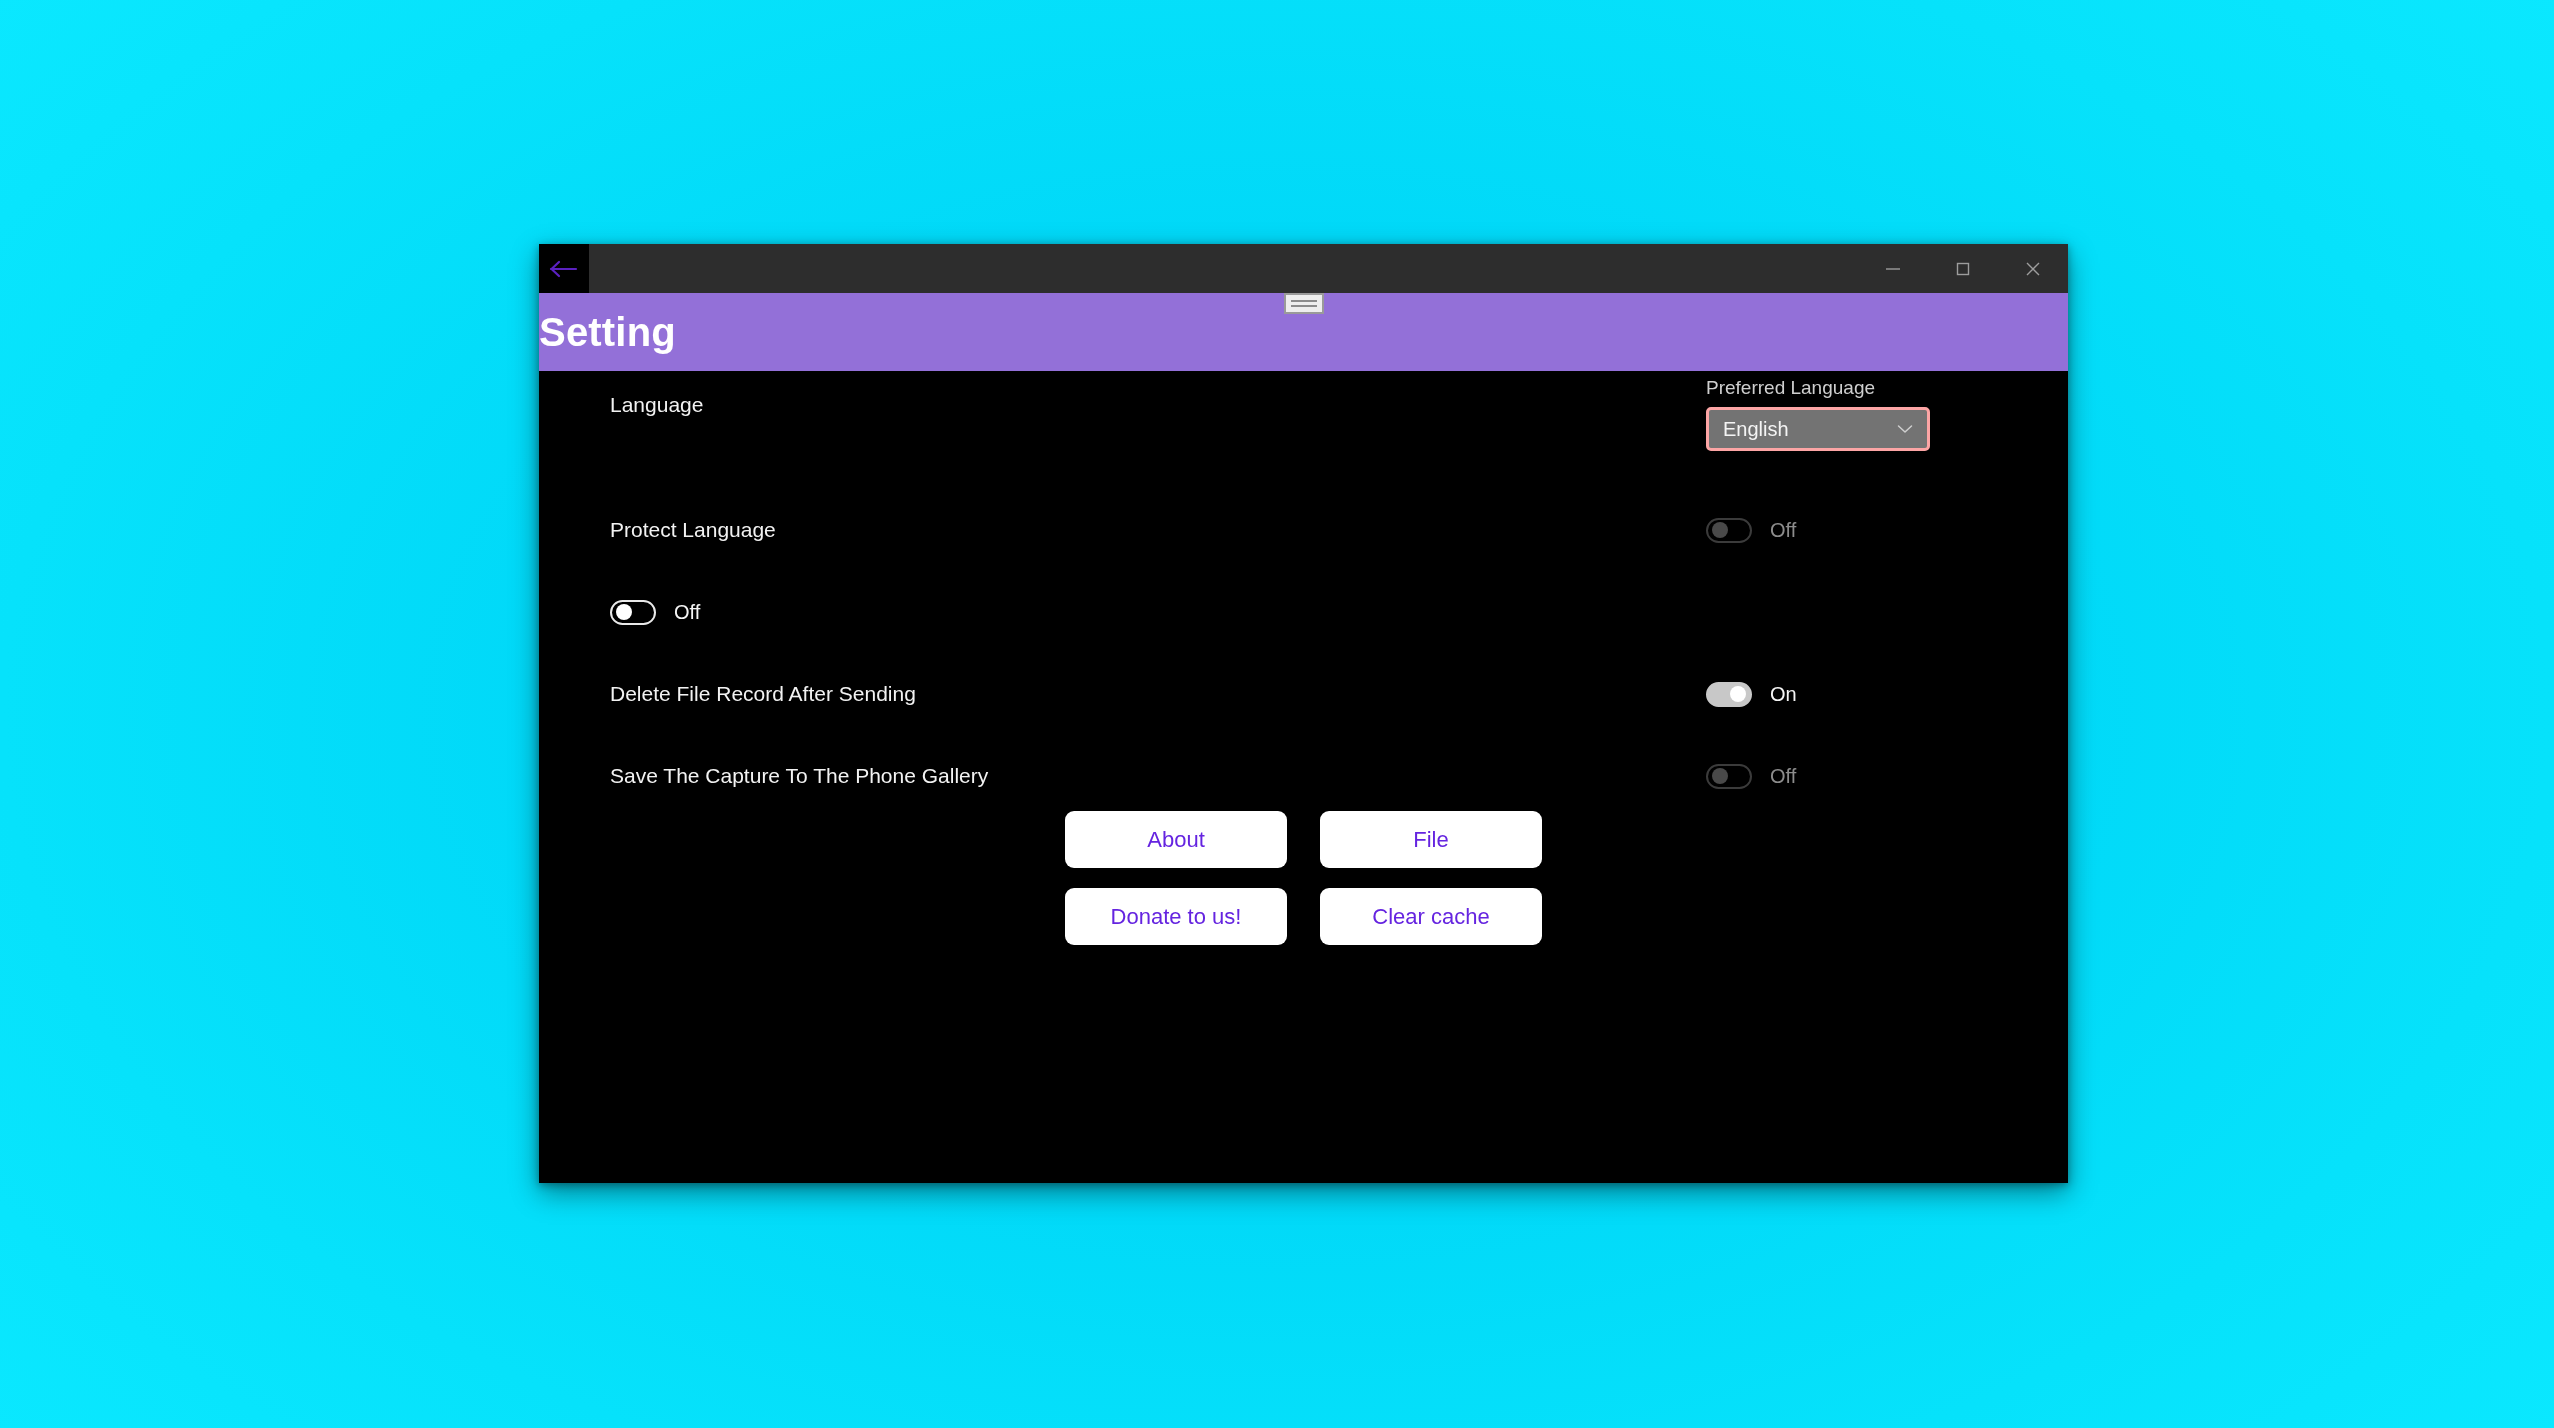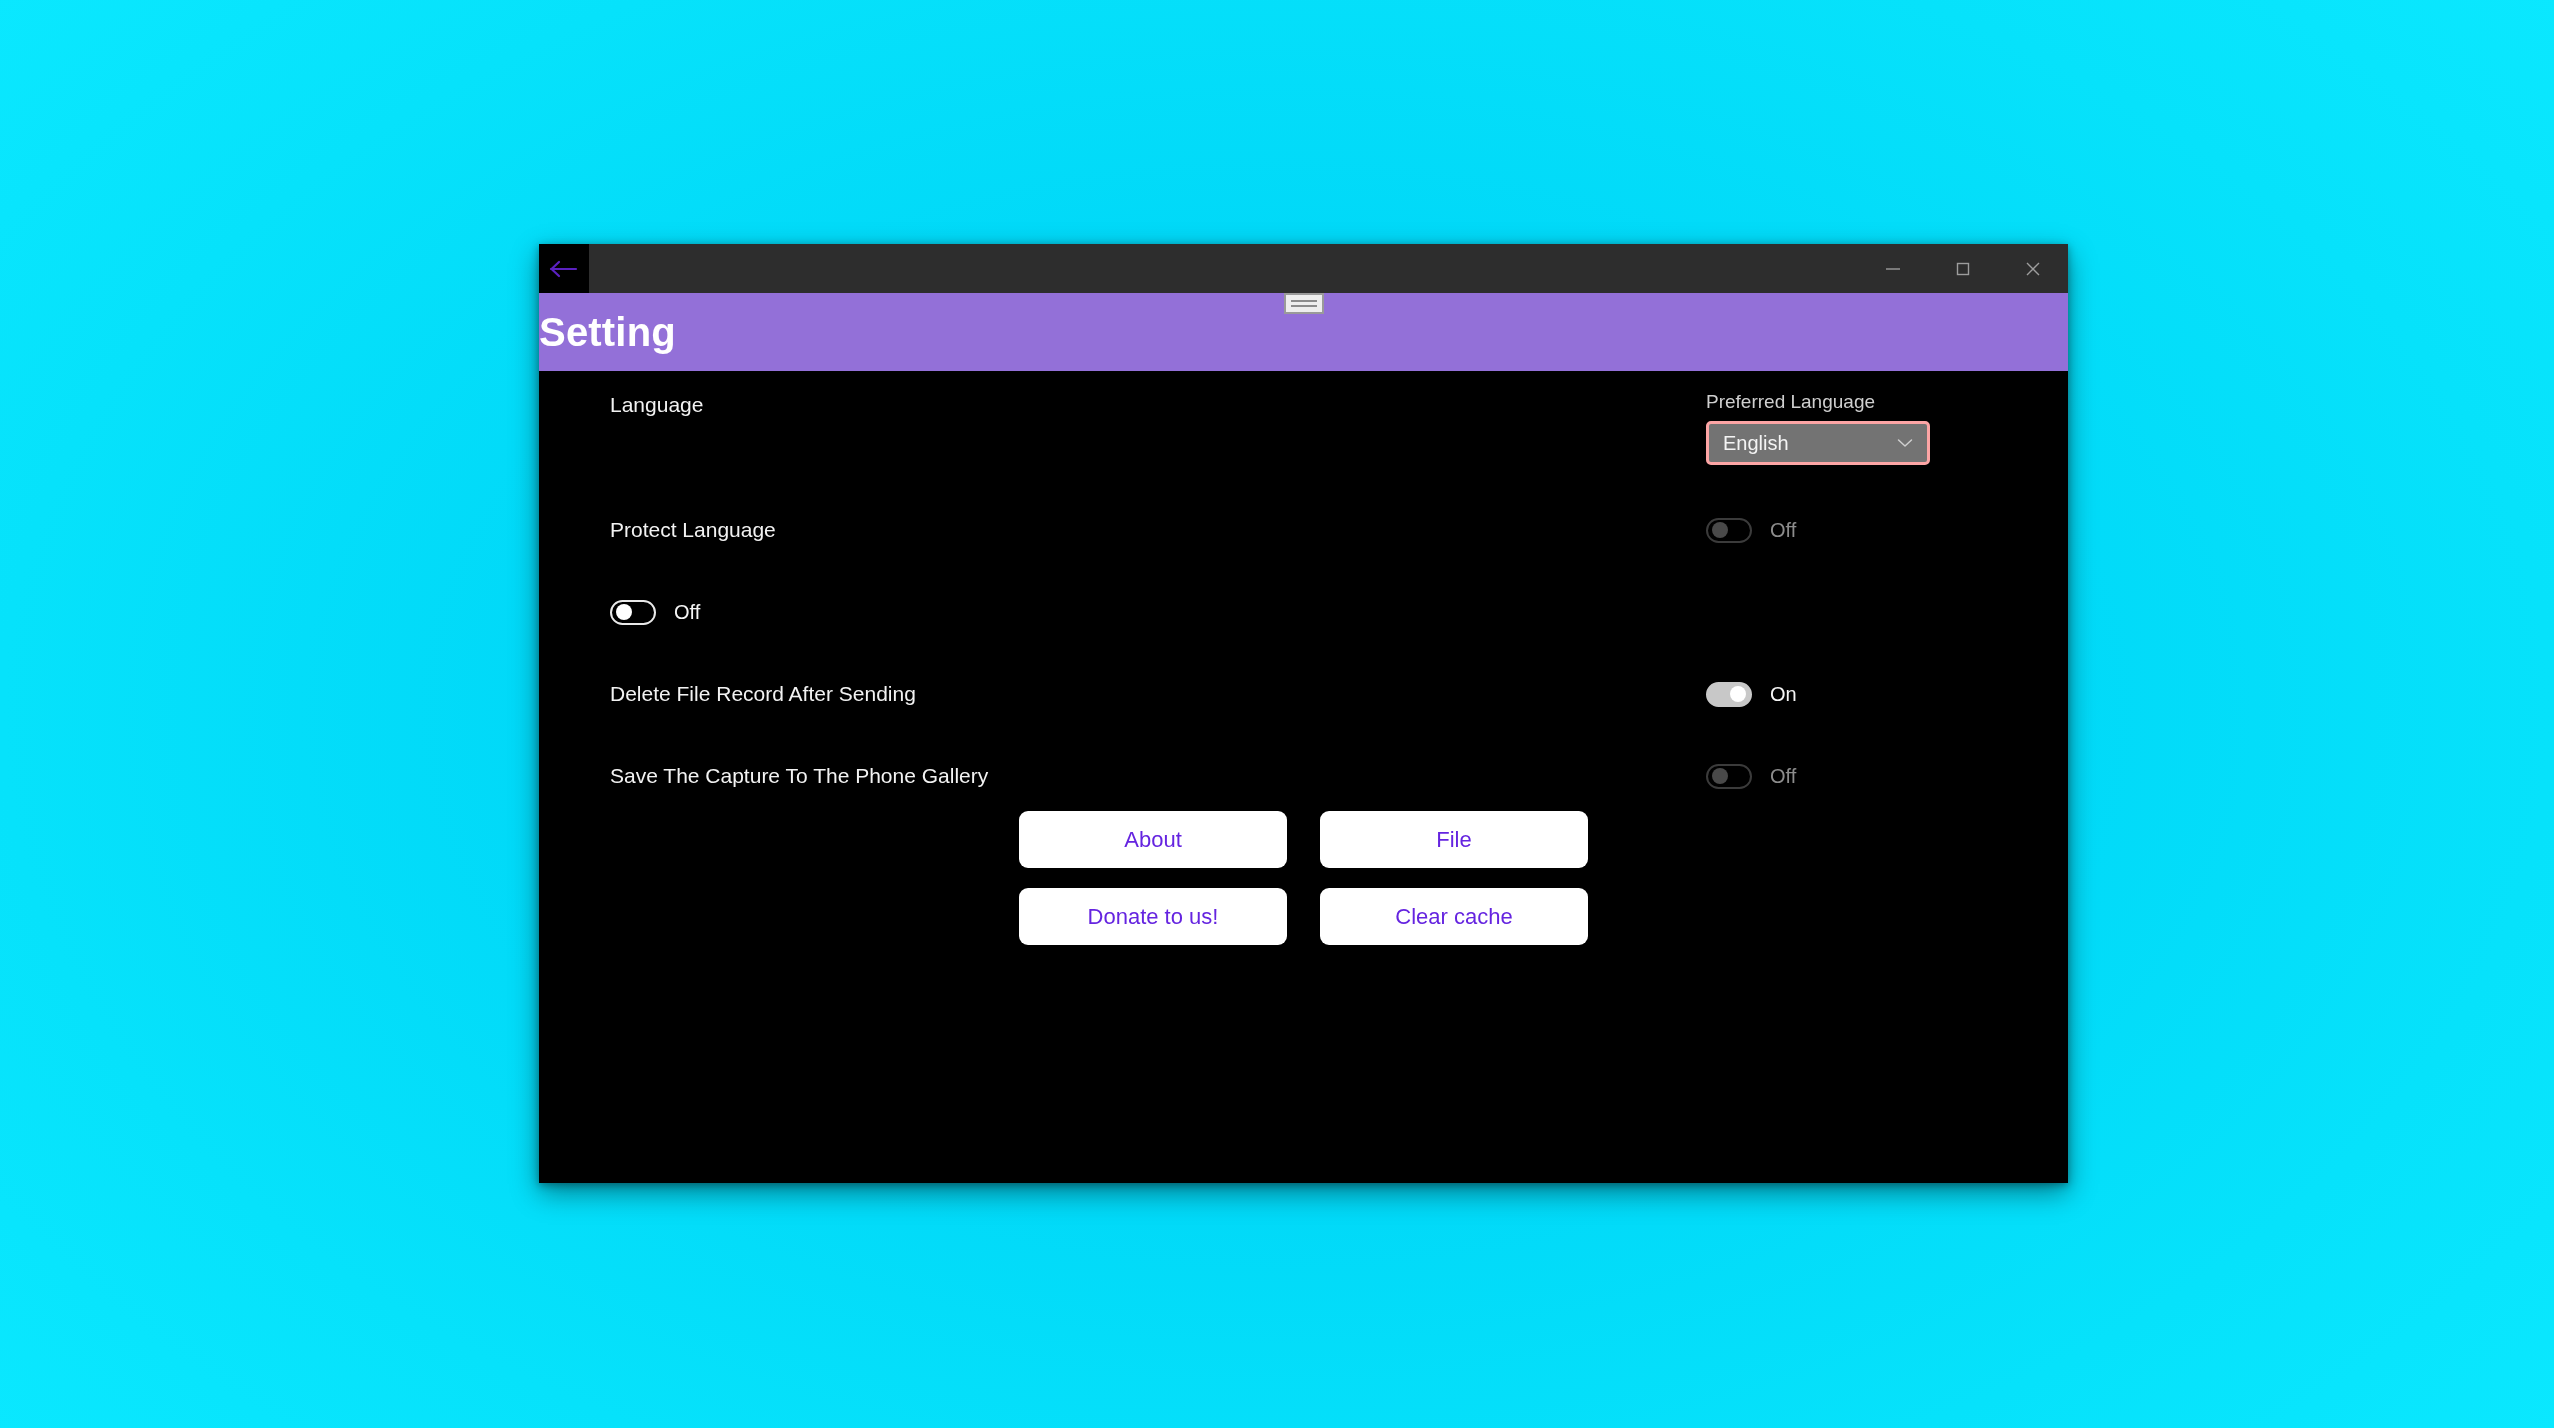--- a/index.html
+++ b/index.html
@@ -144,21 +144,21 @@
   
   #row-language { height: 118px; }
   #row-language .setting-label { margin-top: 22px; }
   #lang-control {
     flex-direction: column;
     align-items: flex-start;
   }
   #preferred-language-label {
     color: #cfcfcf;
     font-size: 19px;
-    margin-top: 20px;
+    margin-top: 6px;
     margin-bottom: 8px;
     white-space: nowrap;
   }
   #language-select {
     width: 224px;
     height: 44px;
     border: 3px solid #fca5a5;
     border-radius: 5px;
     background: #737373;
     display: flex;
@@ -240,21 +240,21 @@
     display: flex;
     flex-direction: column;
     align-items: center;
     gap: 20px;
   }
   .button-row {
     display: flex;
     gap: 33px;
   }
   .action-button {
-    width: 268px;
+    width: 222px;
     height: 57px;
     background: #ffffff;
     border-radius: 9px;
     border: none;
     color: #6524e0;
     font-family: "Liberation Sans", sans-serif;
     font-size: 22px;
     display: flex;
     align-items: center;
     justify-content: center;

